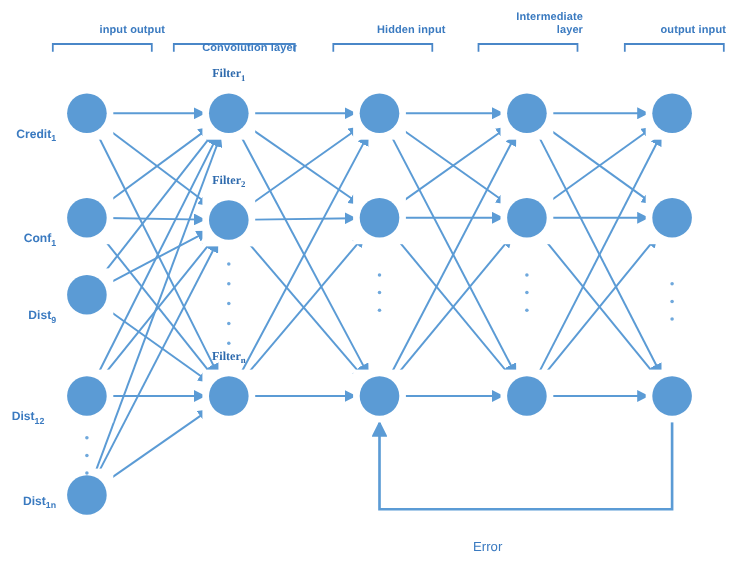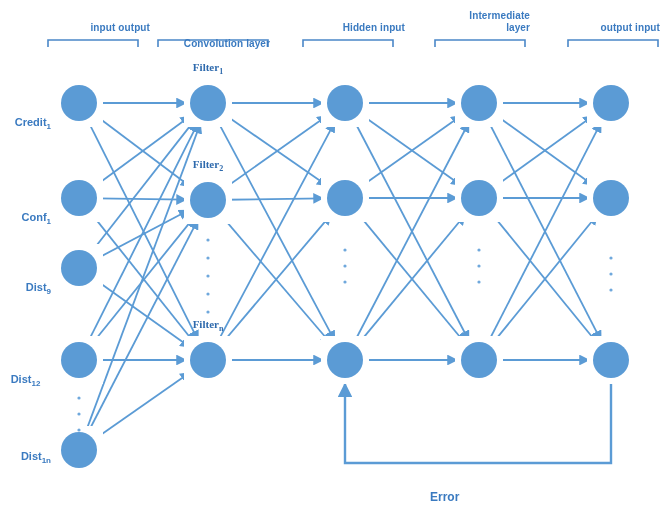--- a/index.html
+++ b/index.html
@@ -53,21 +53,21 @@
     text-align: center;
     white-space: nowrap;
   }
   .filter-label sub {
     font-size: 8px;
   }
   .error-label {
     position: absolute;
     color: #3a7ac0;
     font-size: 12px;
-    font-weight: 700;
+    font-weight: 400;
     text-align: center;
     white-space: nowrap;
   }
 </style>
 </head>
 <body>
 
 <div id="diagram-root">
 
   <svg id="net-svg" viewBox="0 0 665 510" xmlns="http://www.w3.org/2000/svg">

